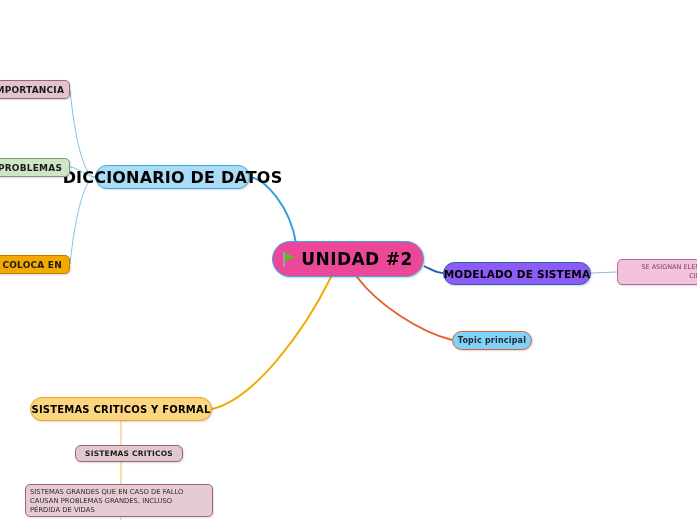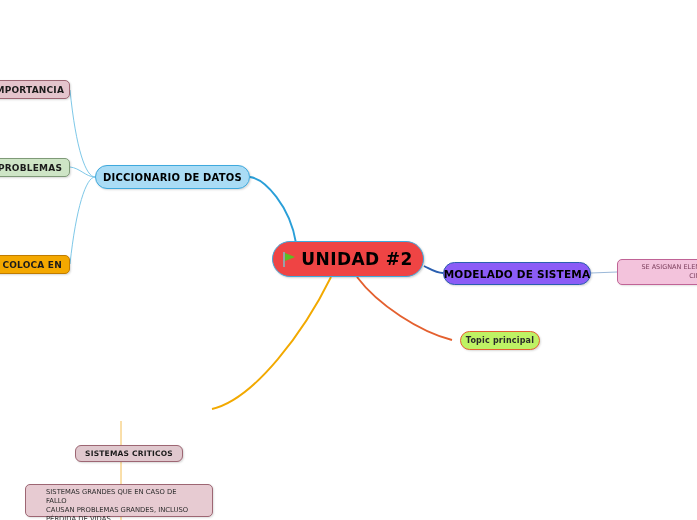--- a/index.html
+++ b/index.html
@@ -37,21 +37,21 @@
     border-style: solid;
     z-index: 5;
   }
 
   
   .node-root {
     left: 272px;
     top: 241px;
     width: 152px;
     height: 36px;
-    background: #ef4444;
+    background: #ec4899;
     border-color: #3fa9dd;
     border-width: 1.5px;
     border-radius: 18px;
     color: #000000;
     font-size: 17px;
     letter-spacing: 0.4px;
     gap: 5px;
     box-shadow: 1px 1px 2px rgba(0,0,0,0.18);
     text-align: center;
   }
@@ -83,49 +83,48 @@
   .node-dicc {
     left: 95px;
     top: 165px;
     width: 155px;
     height: 24px;
     background: #aadcf5;
     border-color: #3fa9dd;
     border-width: 1.4px;
     border-radius: 12px;
     color: #000000;
-    font-size: 10px;
+    font-size: 16px;
     box-shadow: 1px 1px 2px rgba(0,0,0,0.15);
   }
   .node-modelado {
     left: 443px;
     top: 262px;
     width: 148px;
     height: 23px;
     background: #8b5cf6;
     border-color: #2a5fb0;
     border-width: 1.4px;
     border-radius: 11.5px;
     color: #000000;
     font-size: 10.5px;
     box-shadow: 1px 1px 2px rgba(0,0,0,0.15);
   }
   .node-topic {
     left: 452px;
     top: 331px;
     width: 80px;
     height: 19px;
-    background: #bef264;
+    background: #7dd3fc;
     border-color: #e4602f;
     border-width: 1.3px;
     border-radius: 9.5px;
     color: #2a2a2a;
     font-size: 8px;
     box-shadow: 1px 1px 2px rgba(0,0,0,0.15);
-    margin-left: 8px;
   }
   .node-sistemas {
     left: 30px;
     top: 397px;
     width: 182px;
     height: 24px;
     background: #fbd57f;
     border-color: #eaa51a;
     border-width: 1.5px;
     border-radius: 12px;
@@ -217,21 +216,21 @@
     background: #e7cbd2;
     border-color: #9d6673;
     border-width: 1.1px;
     border-radius: 5px;
     color: #2b2b2b;
     font-size: 6.8px;
     font-weight: normal;
     letter-spacing: 0;
     white-space: pre-line;
     display: block;
-    padding: 3px 20px;
+    padding: 3px 4px;
     line-height: 1.32;
     text-align: left;
     box-shadow: 1px 1px 2px rgba(0,0,0,0.12);
   }
 </style>
 </head>
 <body>
 
 <div id="canvas">
 
@@ -270,20 +269,23 @@
   </div>
 
   <div class="node node-modelado">
     <span>MODELADO DE SISTEMA</span>
   </div>
 
   <div class="node node-topic">
     <span>Topic principal</span>
   </div>
 
+  <div class="node node-sistemas">
+    <span>SISTEMAS CRITICOS Y FORMAL</span>
+  </div>
 
   <div class="node node-importancia">
     <span>IMPORTANCIA</span>
   </div>
 
   <div class="node node-objetivos">
     <span>PROBLEMAS</span>
   </div>
 
   <div class="node node-coloca">

